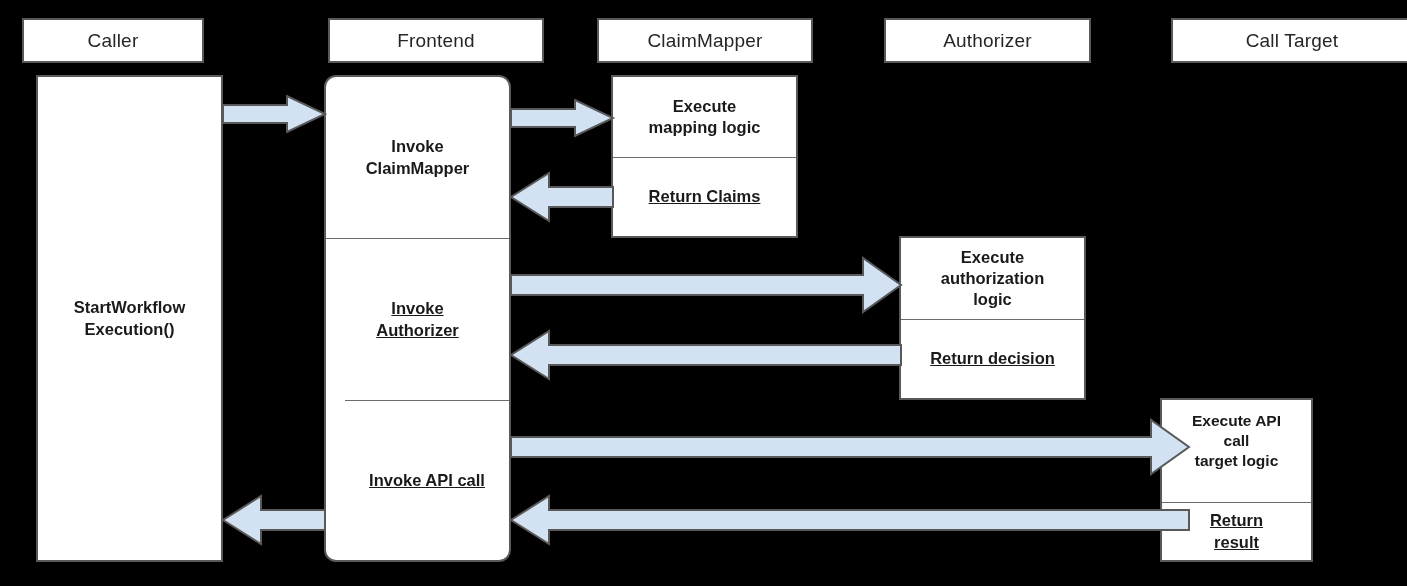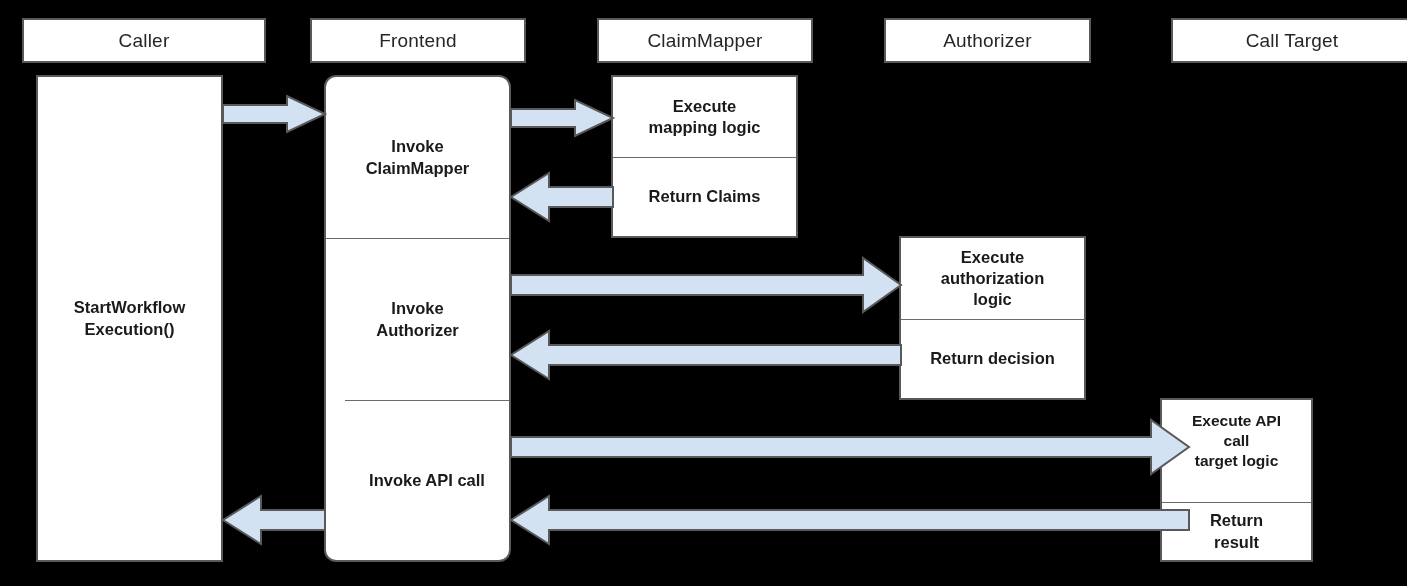--- a/index.html
+++ b/index.html
@@ -52,20 +52,21 @@
     color: #1a1a1a;
     font-size: 16.5px;
     font-weight: bold;
     line-height: 1.28;
     padding: 2px 24px;
     box-sizing: border-box;
     position: relative;
   }
   .segment + .segment {
     border-top: 1.5px solid #6b6b6b;
+    text-decoration: underline;
   }
   .segment.small {
     font-size: 15.5px;
   }
 
   
   .arrow {
     position: absolute;
   }
   .arrow svg {
@@ -73,25 +74,25 @@
     width: 100%;
     height: 100%;
     overflow: visible;
   }
 </style>
 </head>
 <body>
 
 <div id="canvas">
 
-  <div class="header-box" style="left:22px; top:18px; width:244px; height:45px;">
+  <div class="header-box" style="left:22px; top:18px; width:182px; height:45px;">
     <span>Caller</span>
   </div>
 
-  <div class="header-box" style="left:310px; top:18px; width:216px; height:45px;">
+  <div class="header-box" style="left:328px; top:18px; width:216px; height:45px;">
     <span>Frontend</span>
   </div>
 
   <div class="header-box" style="left:597px; top:18px; width:216px; height:45px;">
     <span>ClaimMapper</span>
   </div>
 
   <div class="header-box" style="left:884px; top:18px; width:207px; height:45px;">
     <span>Authorizer</span>
   </div>

